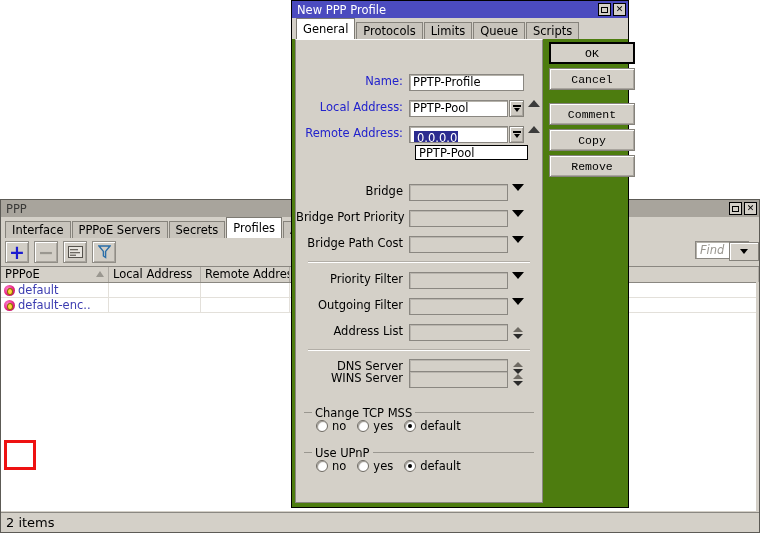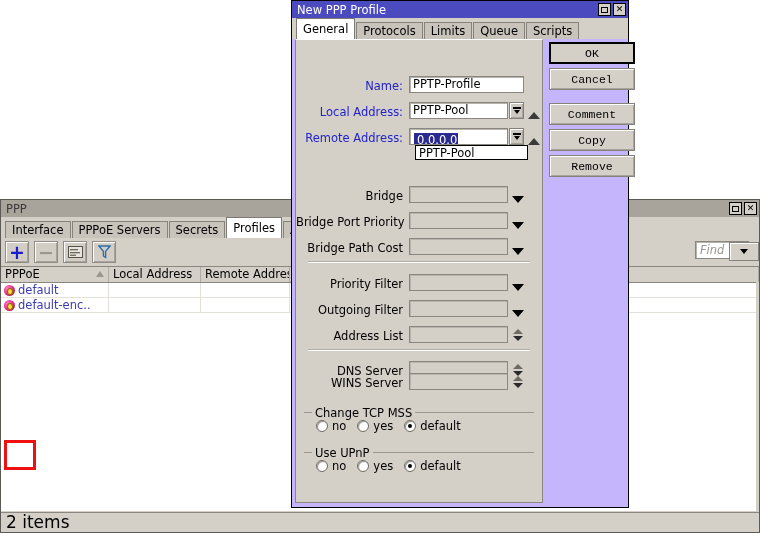--- a/index.html
+++ b/index.html
@@ -76,21 +76,21 @@
     position: relative;
     z-index: 3;
   }
 
   
   #dlg { left: 291px; top: 0px; width: 338px; height: 508px; }
   #dlg .titlebar { width: 100%; }
   .dlg-inner {
     position: absolute;
     left: 0; top: 17px; right: 0; bottom: 0;
-    background: #c4b5fd;
+    background: #4d7c0f;
   }
   .dlg-tabstrip { background: #d4d0c8; }
   .panel {
     position: absolute;
     left: 3px; top: 21px;
     width: 248px; height: 464px;
     background: #d4d0c8;
     border: 1px solid #8a8781;
     border-top: 1px solid #ffffff;
     box-sizing: border-box;
@@ -113,21 +113,21 @@
     color: #000;
   }
   .btn.default { border: 2px solid #000; box-shadow: none; }
 
   
   .row {
     position: absolute;
     left: 0; width: 100%;
     height: 19px;
     display: flex;
-    align-items: flex-end;
+    align-items: flex-start;
   }
   .lbl {
     width: 113px;
     text-align: right;
     padding-right: 6px;
     box-sizing: border-box;
     font-size: 11.5px;
     white-space: nowrap;
   }
   .lbl.blue { color: #2222cc; }
@@ -388,21 +388,21 @@
     border: 1px solid #8a6a00;
     box-sizing: border-box;
   }
   .statusbar {
     position: absolute;
     left: 0; bottom: 0;
     width: 100%; height: 20px;
     background: #d4d0c8;
     border-top: 1px solid #8a8781;
     box-sizing: border-box;
-    font-size: 17px;
+    font-size: 13px;
     line-height: 19px;
     padding-left: 5px;
   }
   .vscroll {
     position: absolute;
     right: 0; top: 15px; bottom: 0;
     width: 3px;
     background: #d4d0c8;
   }
 </style>

